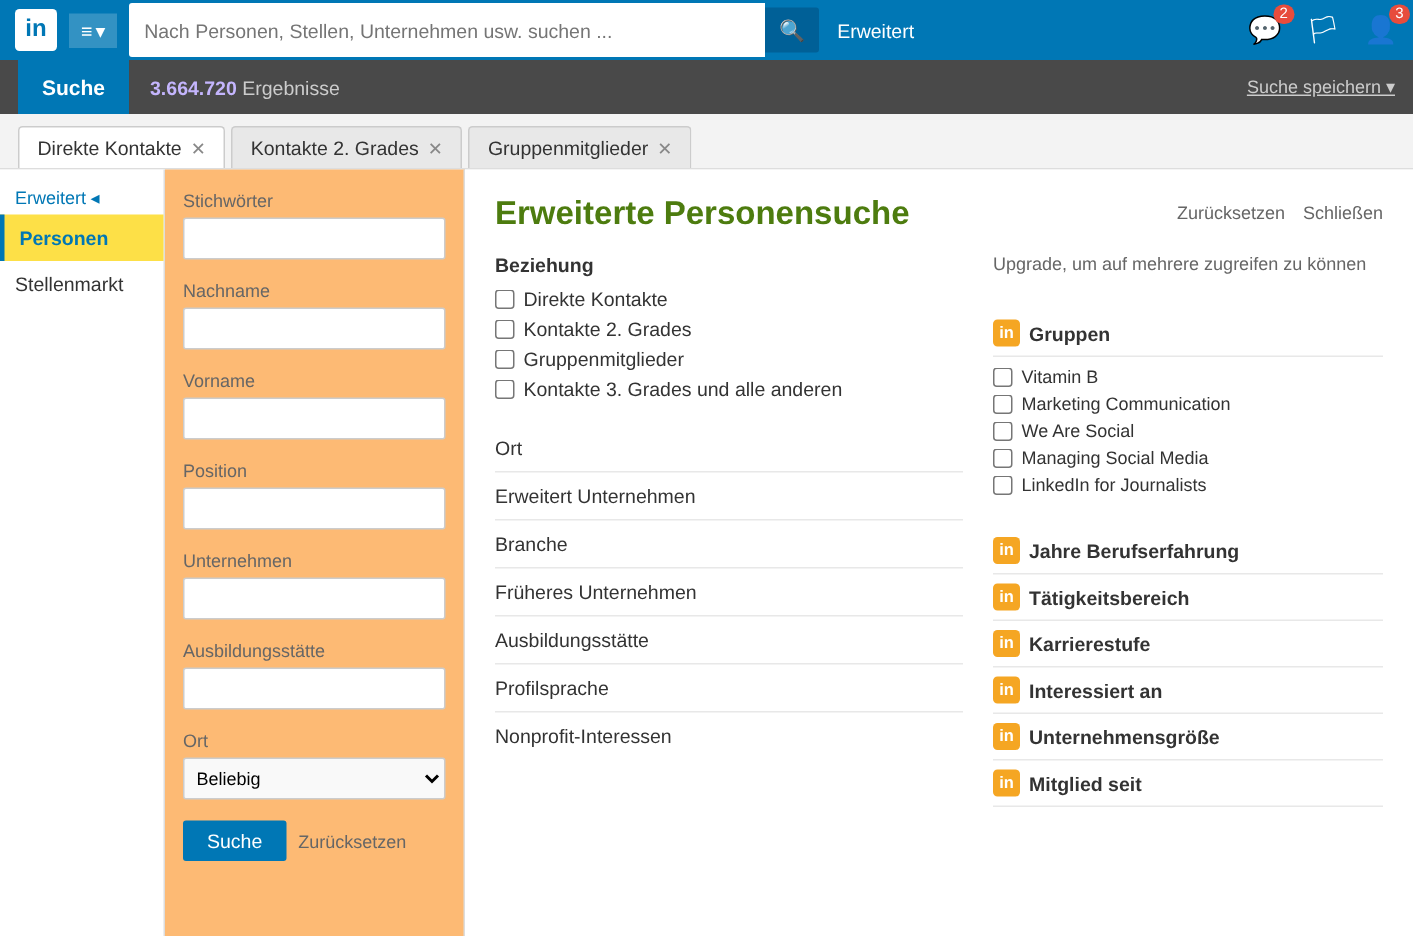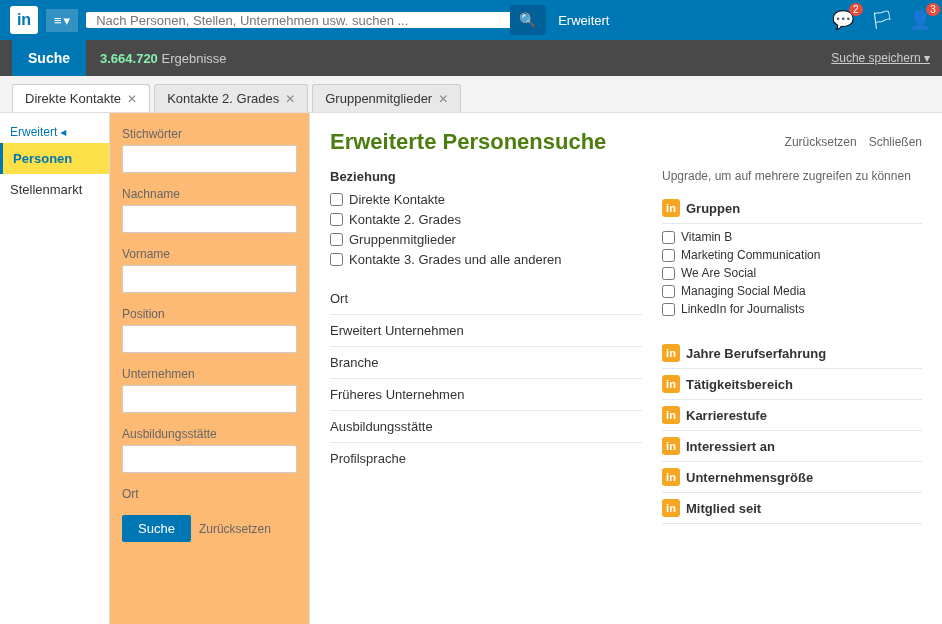--- a/index.html
+++ b/index.html
@@ -27,21 +27,21 @@
       border: none; color: #fff;
       padding: 4px 8px; cursor: pointer;
       display: flex; align-items: center; gap: 2px;
       font-size: 13px;
     }
     .search-bar {
       display: flex; align-items: center;
       flex: 1; max-width: 460px;
     }
     .search-bar input {
-      flex: 1; height: 16px;
+      flex: 1; height: 36px;
       border: none; padding: 0 10px;
       font-size: 13px; color: #999;
       border-radius: 2px 0 0 2px;
     }
     .search-bar button {
       background: #006097; border: none;
       color: #fff; height: 30px; width: 36px;
       cursor: pointer; font-size: 14px;
       border-radius: 0 2px 2px 0;
     }
@@ -72,21 +72,21 @@
       padding: 0 12px;
     }
     .sub-nav-suche {
       color: #fff; font-size: 14px; font-weight: bold;
       background: #0077b5; padding: 6px 16px; height: 36px;
       display: flex; align-items: center;
     }
     .results-count {
       color: #ccc; font-size: 13px; margin-left: 14px;
     }
-    .results-count strong { color: #86efac; margin-top: 43px; }
+    .results-count strong { color: #c4b5fd; margin-top: 43px; }
     .save-search {
       margin-left: auto; color: #ccc; font-size: 12px; cursor: pointer; text-decoration: underline;
     }
 
     
     .tabs-row {
       background: #f3f3f3;
       display: flex; align-items: center;
       padding: 8px 12px 0 12px;
       border-bottom: 1px solid #ddd;
@@ -222,21 +222,21 @@
       display: flex; align-items: center;
       padding: 8px 0;
       border-bottom: 1px solid #e8e8e8;
       font-size: 13px; color: #333;
       cursor: pointer;
     }
     .filter-row:last-child { border-bottom: none; }
 
     
     .upgrade-notice {
-      font-size: 12px; color: #666; margin-bottom: 10px;
+      font-size: 12px; color: #666; margin-bottom: 24px;
     }
 
     .right-section-group { margin-bottom: 12px; }
     .right-section-title {
       display: flex; align-items: center; gap: 6px;
       font-size: 13px; font-weight: bold; color: #333;
       padding: 6px 0;
       border-bottom: 1px solid #e8e8e8;
       cursor: pointer;
     }
@@ -334,20 +334,23 @@
     <div class="form-group">
       <label>Unternehmen</label>
       <input type="text" style="">
     </div>
     <div class="form-group">
       <label>Ausbildungsstätte</label>
       <input type="text" style="">
     </div>
     <div class="form-group">
       <label>Ort</label>
+      <select>
+        <option>Beliebig</option>
+      </select>
     </div>
     <div class="form-buttons">
       <button class="btn-suche">Suche</button>
       <button class="btn-reset">Zurücksetzen</button>
     </div>
   </div>
 
   <div class="adv-panel">
     <div class="adv-panel-header">
       <h1 class="adv-title">Erweiterte Personensuche</h1>
@@ -379,20 +382,21 @@
             <span>Kontakte 3. Grades und alle anderen</span>
           </div>
         </div>
 
         <div class="filter-row">Ort</div>
         <div class="filter-row">Erweitert Unternehmen</div>
         <div class="filter-row">Branche</div>
         <div class="filter-row">Früheres Unternehmen</div>
         <div class="filter-row">Ausbildungsstätte</div>
         <div class="filter-row">Profilsprache</div>
+        <div class="filter-row">Nonprofit-Interessen</div>
       </div>
 
       <div class="adv-right">
         <div class="upgrade-notice">Upgrade, um auf mehrere zugreifen zu können</div>
 
         <div class="right-section-group">
           <div class="right-section-title">
             <span class="in-badge">in</span>
             <span>Gruppen</span>
           </div>

